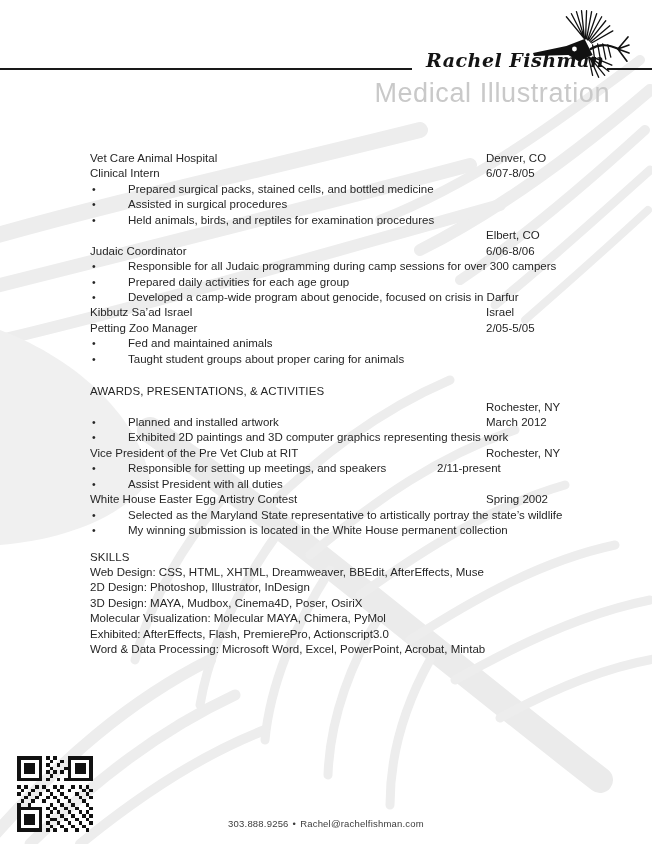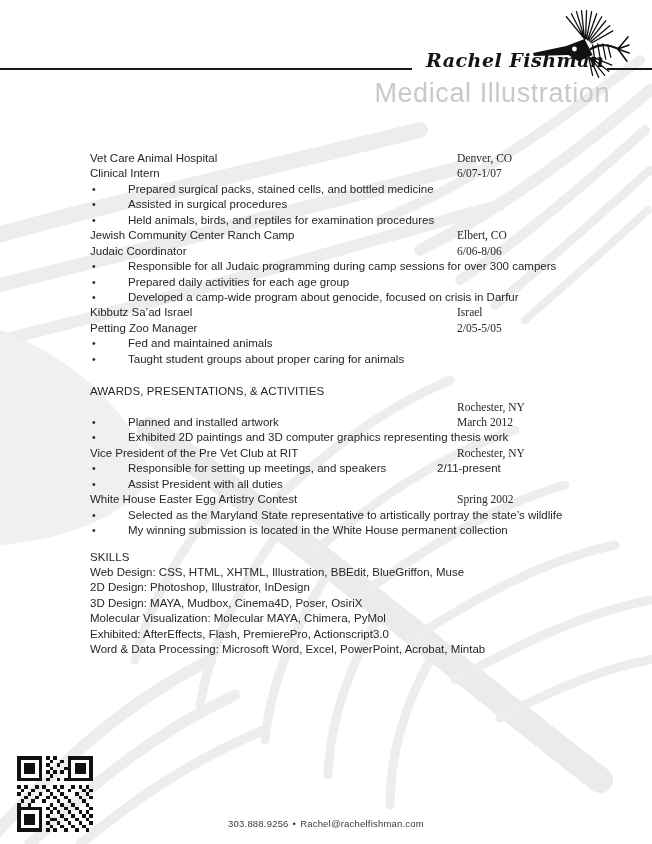--- a/index.html
+++ b/index.html
@@ -28,21 +28,21 @@
     font-size:27px;color:#c9c9c9;letter-spacing:0.6px;z-index:2;
     white-space:nowrap;
   }
   .logo{position:absolute;left:532px;top:8px;width:98px;height:74px;z-index:3;}
   
   .resume-body{position:absolute;left:90px;top:131px;width:560px;z-index:2;margin-top:20px;}
   .line{position:relative;height:15.45px;line-height:15.45px;font-size:11.5px;white-space:nowrap;}
   .line .dot{position:absolute;left:2px;top:0;font-size:10.5px;}
   .line.bullet .ltext{padding-left:38px;}
   .line.heading .ltext{font-weight:400;letter-spacing:0.1px;}
-  .rcol{position:absolute;left:367px;top:0;font-family:Liberation Serif, serif;}
+  .rcol{position:absolute;left:396px;top:0;}
   .rmid{position:absolute;left:347px;top:0;}
   
   .qr{position:absolute;left:17px;top:756px;width:76px;height:76px;z-index:2;}
   .footer{
     position:absolute;left:0;top:818px;width:652px;text-align:center;
     font-size:9.5px;color:#3c3c3c;z-index:2;letter-spacing:0.2px;
   }
   .footer .sep{margin:0 4px;}
 </style>
 </head>
@@ -105,45 +105,45 @@
     </g>
 
     <path d="M1 44 L34 37 L52 30 L60 46 L46 52 L36 46 L2 47 Z" fill="#111"></path>
     <circle cx="42" cy="40" r="2.4" fill="#fff"></circle>
   </svg>
 
   <div class="brand-tagline">Medical Illustration</div>
 
   <main class="resume-body">
       <div class="line"><span class="ltext">Vet Care Animal Hospital</span><span class="rcol">Denver, CO</span></div>
-      <div class="line"><span class="ltext">Clinical Intern</span><span class="rcol">6/07-1/07</span></div>
+      <div class="line"><span class="ltext">Clinical Intern</span><span class="rcol">6/07-8/05</span></div>
       <div class="line bullet"><span class="dot">•</span><span class="ltext">Prepared surgical packs, stained cells, and bottled medicine</span></div>
       <div class="line bullet"><span class="dot">•</span><span class="ltext">Assisted in surgical procedures</span></div>
       <div class="line bullet"><span class="dot">•</span><span class="ltext">Held animals, birds, and reptiles for examination procedures</span></div>
-      <div class="line"><span class="ltext">Jewish Community Center Ranch Camp</span><span class="rcol">Elbert, CO</span></div>
+      <div class="line"><span class="rcol">Elbert, CO</span></div>
       <div class="line"><span class="ltext">Judaic Coordinator</span><span class="rcol">6/06-8/06</span></div>
       <div class="line bullet"><span class="dot">•</span><span class="ltext">Responsible for all Judaic programming during camp sessions for over 300 campers</span></div>
       <div class="line bullet"><span class="dot">•</span><span class="ltext">Prepared daily activities for each age group</span></div>
       <div class="line bullet"><span class="dot">•</span><span class="ltext">Developed a camp-wide program about genocide, focused on crisis in Darfur</span></div>
       <div class="line"><span class="ltext">Kibbutz Sa’ad Israel</span><span class="rcol">Israel</span></div>
       <div class="line"><span class="ltext">Petting Zoo Manager</span><span class="rcol">2/05-5/05</span></div>
       <div class="line bullet"><span class="dot">•</span><span class="ltext">Fed and maintained animals</span></div>
       <div class="line bullet"><span class="dot">•</span><span class="ltext">Taught student groups about proper caring for animals</span></div>
       <div class="line heading" style="margin-top: 17px;"><span class="ltext">AWARDS, PRESENTATIONS, &amp; ACTIVITIES</span></div>
       <div class="line"><span class="rcol">Rochester, NY</span></div>
       <div class="line bullet"><span class="dot">•</span><span class="ltext">Planned and installed artwork</span><span class="rcol">March 2012</span></div>
       <div class="line bullet"><span class="dot">•</span><span class="ltext">Exhibited 2D paintings and 3D computer graphics representing thesis work</span></div>
       <div class="line"><span class="ltext">Vice President of the Pre Vet Club at RIT</span><span class="rcol">Rochester, NY</span></div>
       <div class="line bullet"><span class="dot">•</span><span class="ltext">Responsible for setting up meetings, and speakers</span><span class="rmid">2/11-present</span></div>
       <div class="line bullet"><span class="dot">•</span><span class="ltext">Assist President with all duties</span></div>
       <div class="line"><span class="ltext">White House Easter Egg Artistry Contest</span><span class="rcol">Spring 2002</span></div>
       <div class="line bullet"><span class="dot">•</span><span class="ltext">Selected as the Maryland State representative to artistically portray the state’s wildlife</span></div>
       <div class="line bullet"><span class="dot">•</span><span class="ltext">My winning submission is located in the White House permanent collection</span></div>
       <div class="line heading" style="margin-top: 11px;"><span class="ltext">SKILLS</span></div>
-      <div class="line"><span class="ltext">Web Design: CSS, HTML, XHTML, Illustration, BBEdit, BlueGriffon, Muse</span></div>
+      <div class="line"><span class="ltext">Web Design: CSS, HTML, XHTML, Dreamweaver, BBEdit, AfterEffects, Muse</span></div>
       <div class="line"><span class="ltext">2D Design: Photoshop, Illustrator, InDesign</span></div>
       <div class="line"><span class="ltext">3D Design: MAYA, Mudbox, Cinema4D, Poser, OsiriX</span></div>
       <div class="line"><span class="ltext">Molecular Visualization: Molecular MAYA, Chimera, PyMol</span></div>
       <div class="line"><span class="ltext">Exhibited: AfterEffects, Flash, PremierePro, Actionscript3.0</span></div>
       <div class="line"><span class="ltext">Word &amp; Data Processing: Microsoft Word, Excel, PowerPoint, Acrobat, Mintab</span></div>
     </main>
 
   <svg class="qr" viewBox="0 0 21 21" shape-rendering="crispEdges" aria-hidden="true">
     <g id="qr-finders" fill="#111">
       <rect x="0" y="0" width="7" height="7"></rect>

